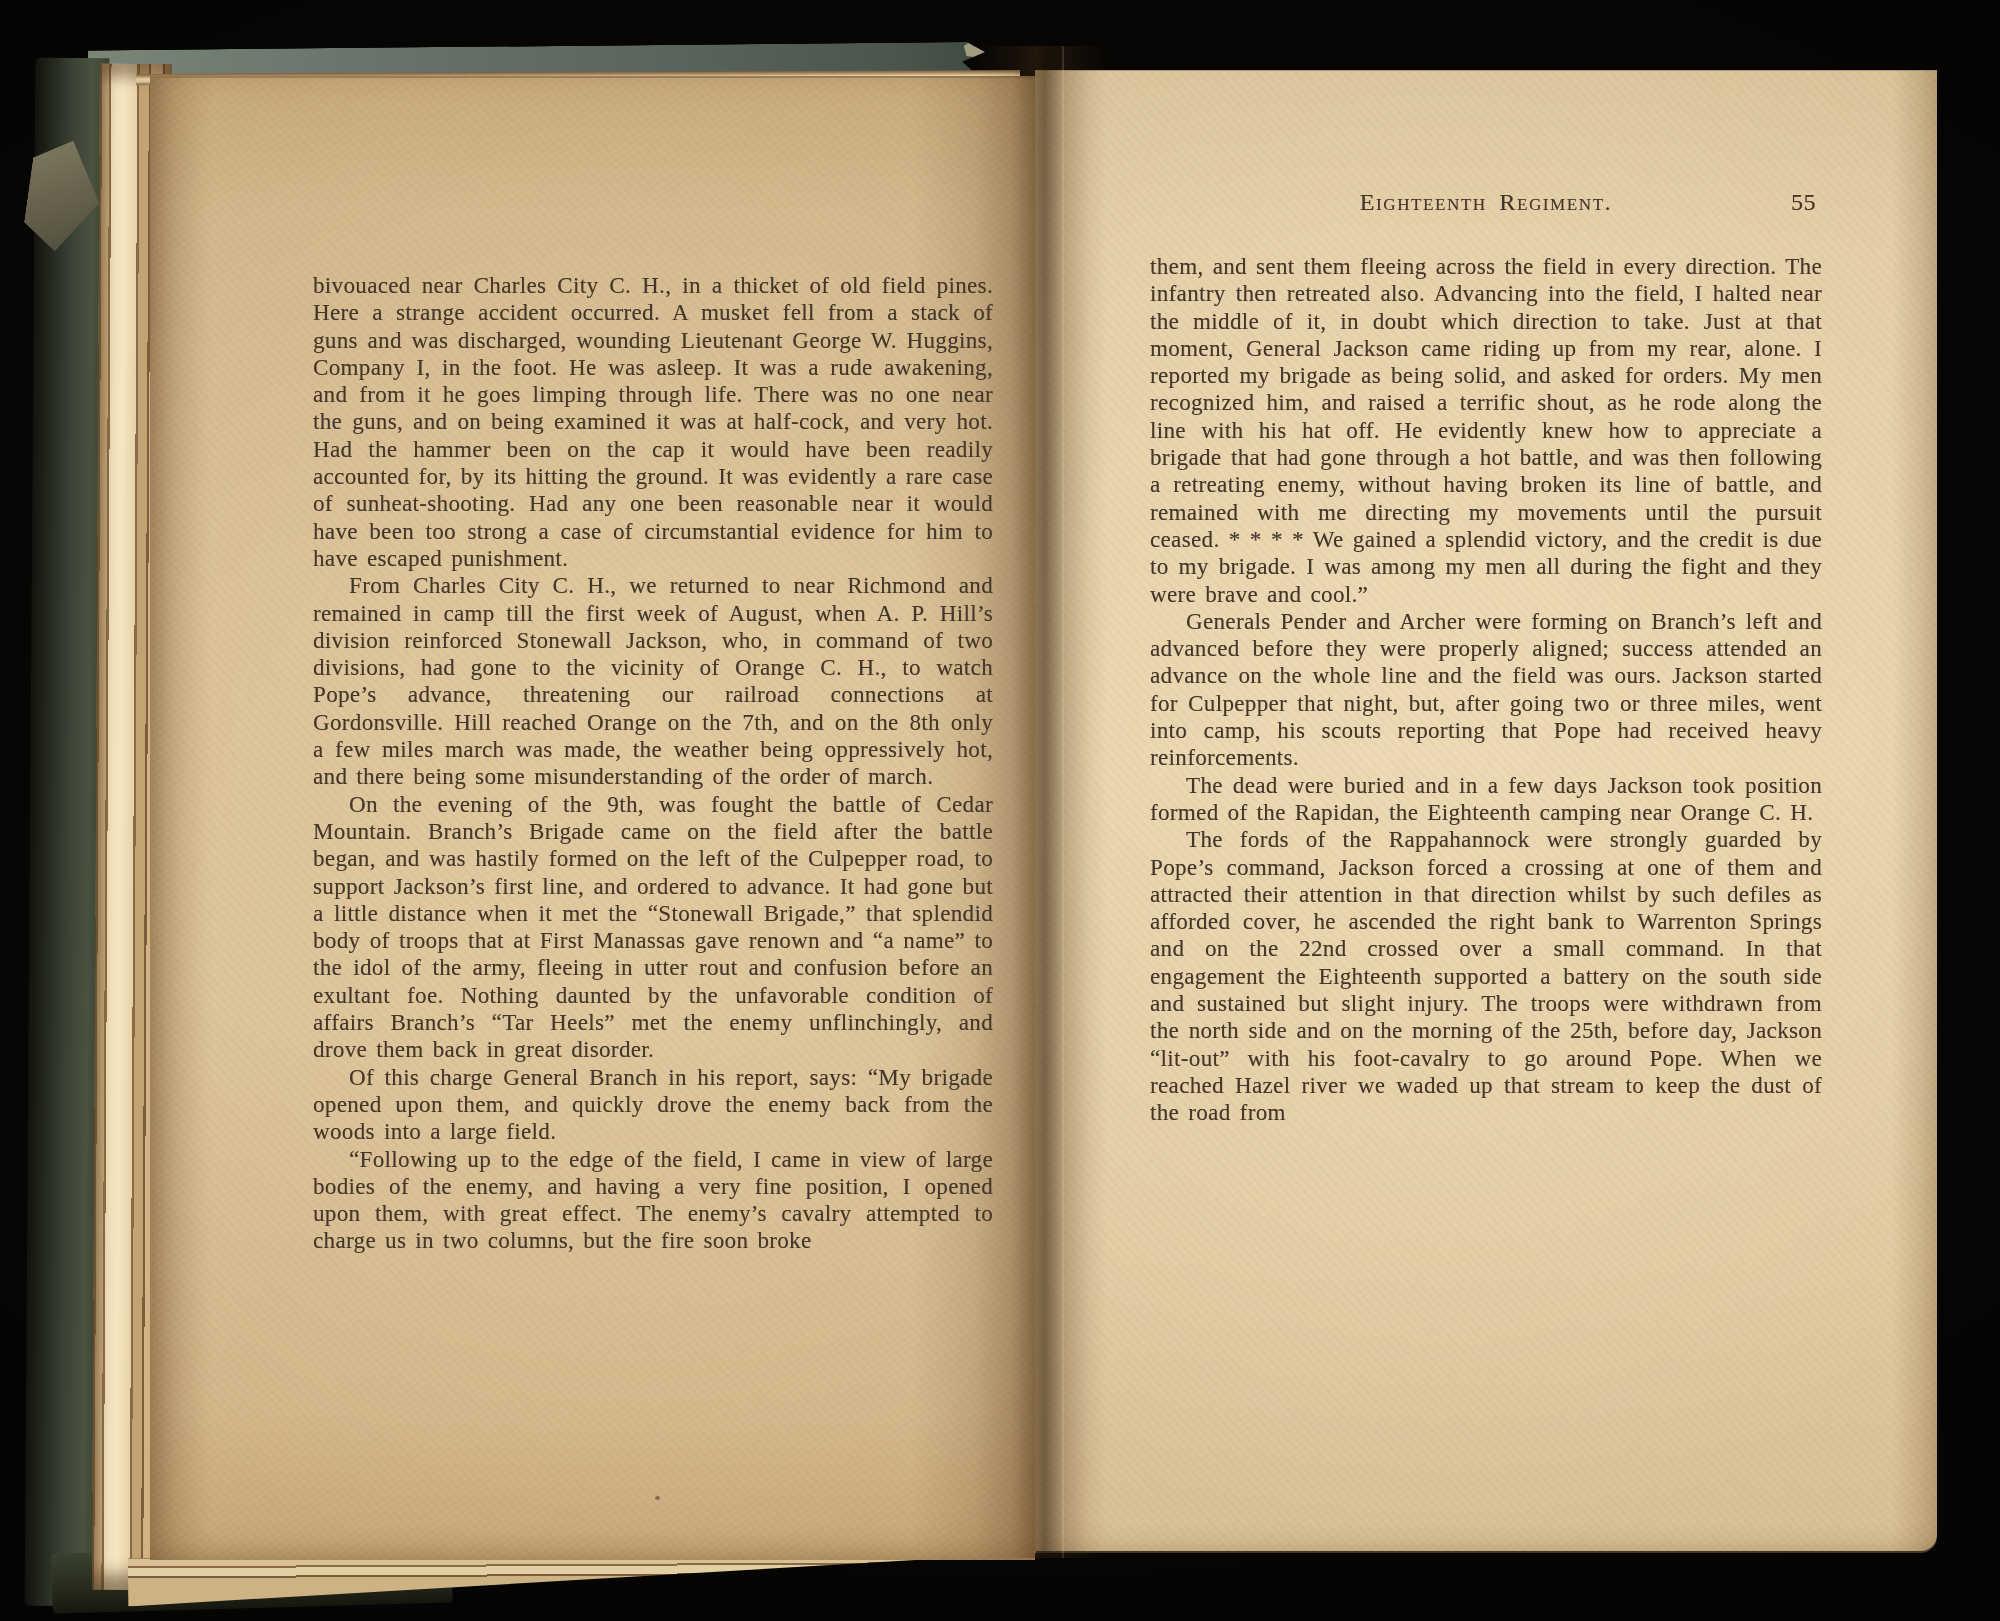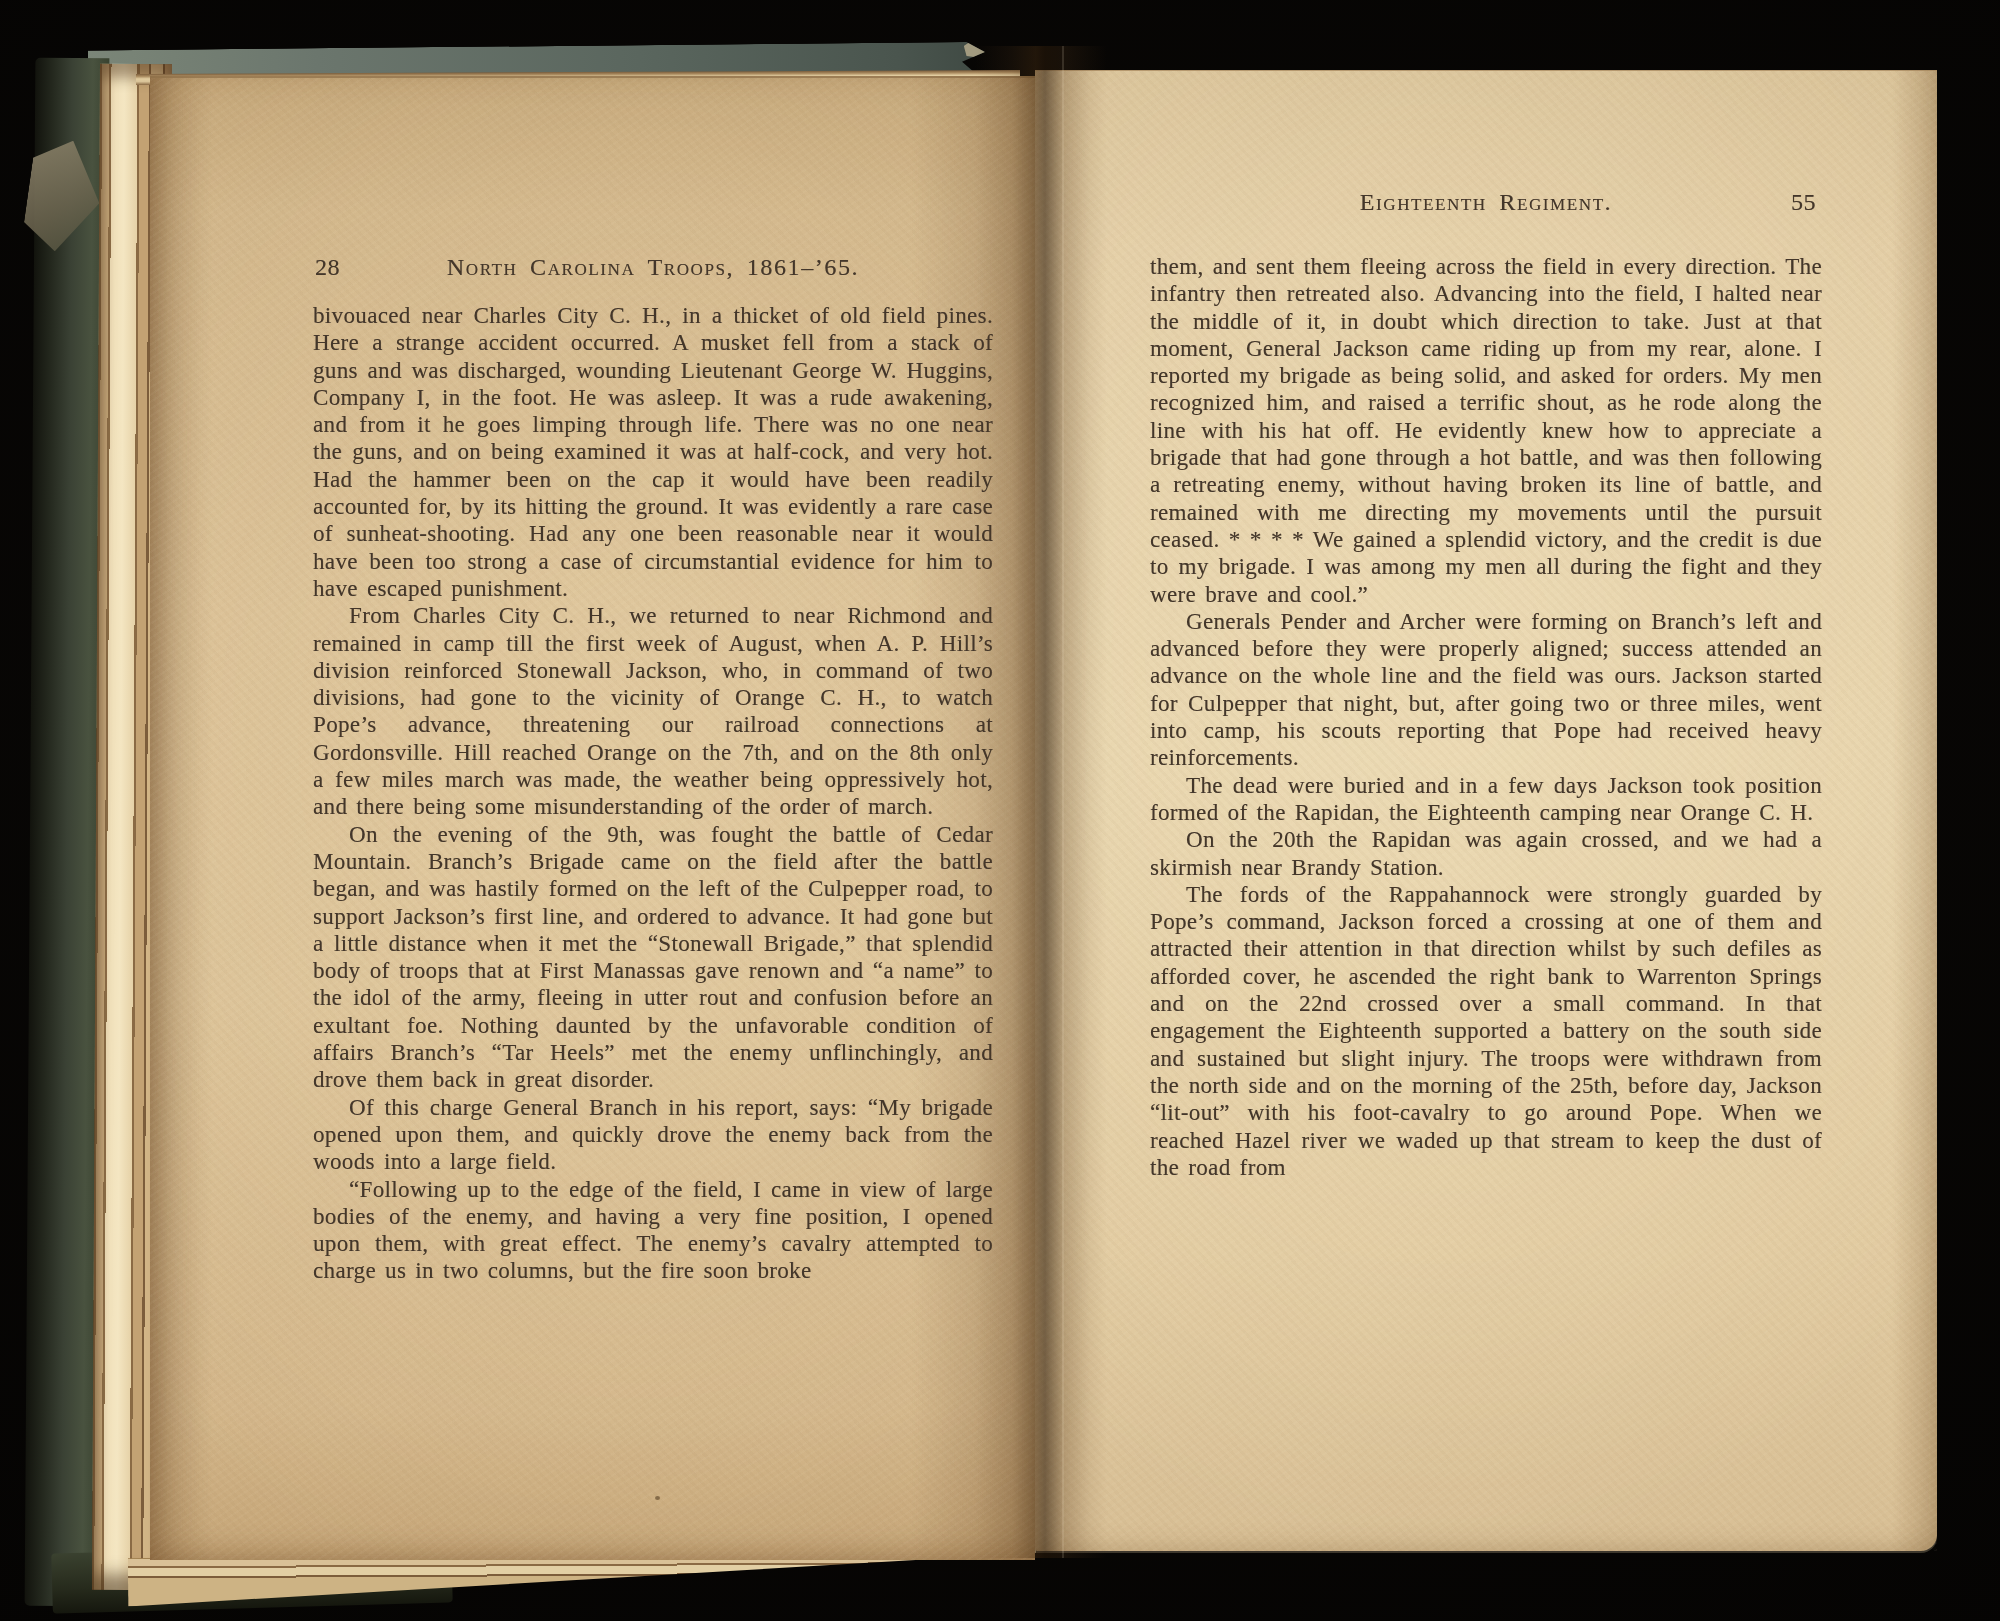--- a/index.html
+++ b/index.html
@@ -137,24 +137,20 @@
   <div class="cover-left"></div>
   <div class="cover-torn-corner"></div>
   <div class="cover-foot"></div>
 
   <div class="stack-left"></div>
   <div class="stack-top"></div>
   <div class="stack-bottom"></div>
 
   <div class="page page-left">
     <div class="page-inner">
-      <div class="running-header">
-        <span class="pagenum">28</span>
-        <span class="title">North Carolina Troops, 1861–’65.</span>
-      </div>
       <div class="bodytext">
           <p class="para noindent">bivouaced near Charles City C. H., in a thicket of old field pines.  Here a strange accident occurred.  A musket fell from a stack of guns and was discharged, wounding Lieutenant George W. Huggins, Company I, in the foot.  He was asleep.  It was a rude awakening, and from it he goes limping through life.  There was no one near the guns, and on being examined it was at half-cock, and very hot.  Had the hammer been on the cap it would have been readily accounted for, by its hitting the ground.  It was evidently a rare case of sunheat-shooting.  Had any one been reasonable near it would have been too strong a case of circumstantial evidence for him to have escaped punishment.</p>
           <p class="para">From Charles City C. H., we returned to near Richmond and remained in camp till the first week of August, when A. P. Hill’s division reinforced Stonewall Jackson, who, in command of two divisions, had gone to the vicinity of Orange C. H., to watch Pope’s advance, threatening our railroad connections at Gordonsville.  Hill reached Orange on the 7th, and on the 8th only a few miles march was made, the weather being oppressively hot, and there being some misunderstanding of the order of march.</p>
           <p class="para">On the evening of the 9th, was fought the battle of Cedar Mountain.  Branch’s Brigade came on the field after the battle began, and was hastily formed on the left of the Culpepper road, to support Jackson’s first line, and ordered to advance.  It had gone but a little distance when it met the “Stonewall Brigade,” that splendid body of troops that at First Manassas gave renown and “a name” to the idol of the army, fleeing in utter rout and confusion before an exultant foe.  Nothing daunted by the unfavorable condition of affairs Branch’s “Tar Heels” met the enemy unflinchingly, and drove them back in great disorder.</p>
           <p class="para">Of this charge General Branch in his report, says: “My brigade opened upon them, and quickly drove the enemy back from the woods into a large field.</p>
           <p class="para">“Following up to the edge of the field, I came in view of large bodies of the enemy, and having a very fine position, I opened upon them, with great effect.  The enemy’s cavalry attempted to charge us in two columns, but the fire soon broke</p>
         </div>
     </div>
     <div class="speck" style="left:505px; top:1418px;"></div>
   </div>
@@ -162,21 +158,20 @@
   <div class="page page-right">
     <div class="page-inner">
       <div class="running-header">
         <span class="title">Eighteenth Regiment.</span>
         <span class="pagenum">55</span>
       </div>
       <div class="bodytext">
           <p class="para noindent">them, and sent them fleeing across the field in every direction. The infantry then retreated also.  Advancing into the field, I halted near the middle of it, in doubt which direction to take.  Just at that moment, General Jackson came riding up from my rear, alone.  I reported my brigade as being solid, and asked for orders.  My men recognized him, and raised a terrific shout, as he rode along the line with his hat off.  He evidently knew how to appreciate a brigade that had gone through a hot battle, and was then following a retreating enemy, without having broken its line of battle, and remained with me directing my movements until the pursuit ceased. *  *  *  *  We gained a splendid victory, and the credit is due to my brigade.  I was among my men all during the fight and they were brave and cool.”</p>
           <p class="para">Generals Pender and Archer were forming on Branch’s left and advanced before they were properly aligned; success attended an advance on the whole line and the field was ours. Jackson started for Culpepper that night, but, after going two or three miles, went into camp, his scouts reporting that Pope had received heavy reinforcements.</p>
           <p class="para">The dead were buried and in a few days Jackson took position formed of the Rapidan, the Eighteenth camping near Orange C. H.</p>
-          <p class="para">On the 20th the Rapidan was again crossed, and we had a skirmish near Brandy Station.</p>
           <p class="para">The fords of the Rappahannock were strongly guarded by Pope’s command, Jackson forced a crossing at one of them and attracted their attention in that direction whilst by such defiles as afforded cover, he ascended the right bank to Warrenton Springs and on the 22nd crossed over a small command.  In that engagement the Eighteenth supported a battery on the south side and sustained but slight injury.  The troops were withdrawn from the north side and on the morning of the 25th, before day, Jackson “lit-out” with his foot-cavalry to go around Pope.  When we reached Hazel river we waded up that stream to keep the dust of the road from</p>
         </div>
     </div>
   </div>
 
   <div class="gutter"></div>
 
 </div>
 
 </body></html>

